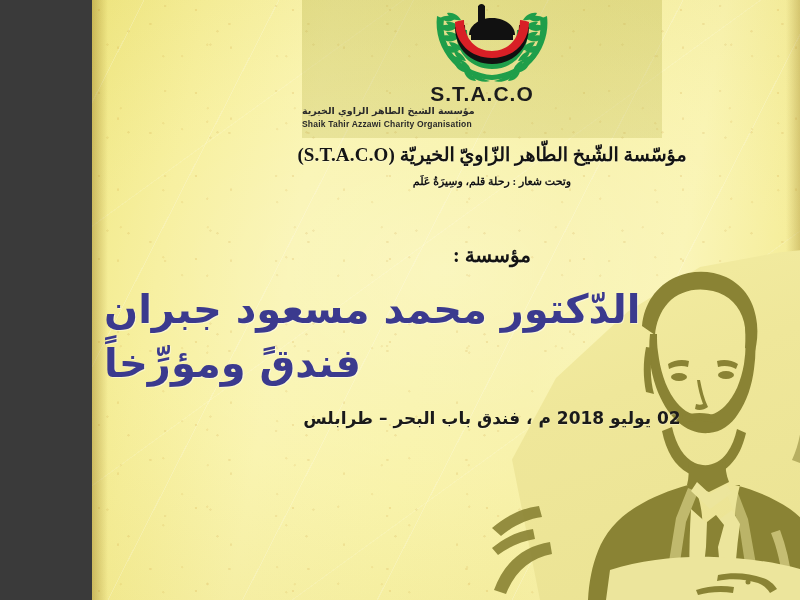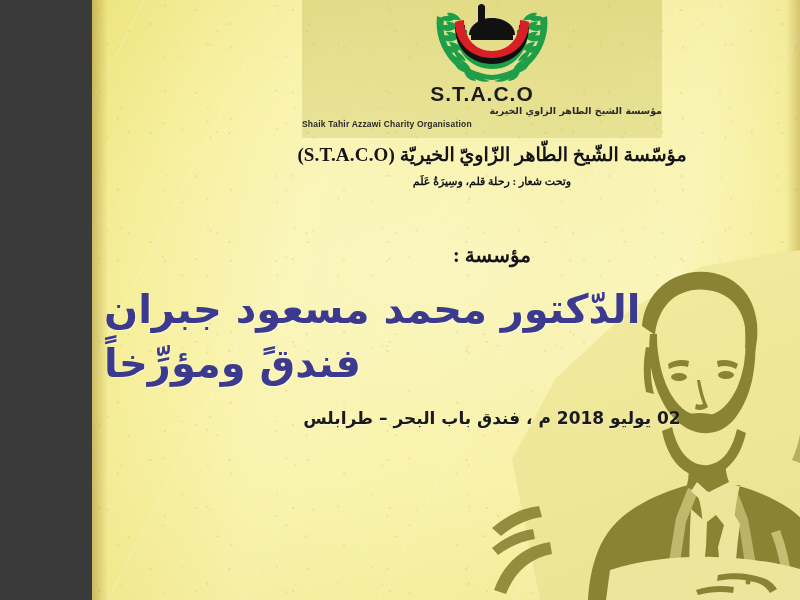--- a/index.html
+++ b/index.html
@@ -112,21 +112,21 @@
     text-align: center;
     font-family: "Liberation Sans", sans-serif;
     font-weight: 700;
     font-size: 21px;
     letter-spacing: 1px;
     color: #1c1c1c;
     direction: ltr;
   }
   .logo-ar {
     position: absolute; left: 210px; top: 105px; width: 360px;
-    text-align: right;
+    text-align: left;
     font-family: "DejaVu Sans", sans-serif;
     font-weight: 700;
     font-size: 9.5px;
     color: #2a2a2a;
     direction: rtl;
   }
   .logo-en {
     position: absolute; left: 210px; top: 119px; width: 360px;
     text-align: left;
     font-family: "Liberation Sans", sans-serif;

